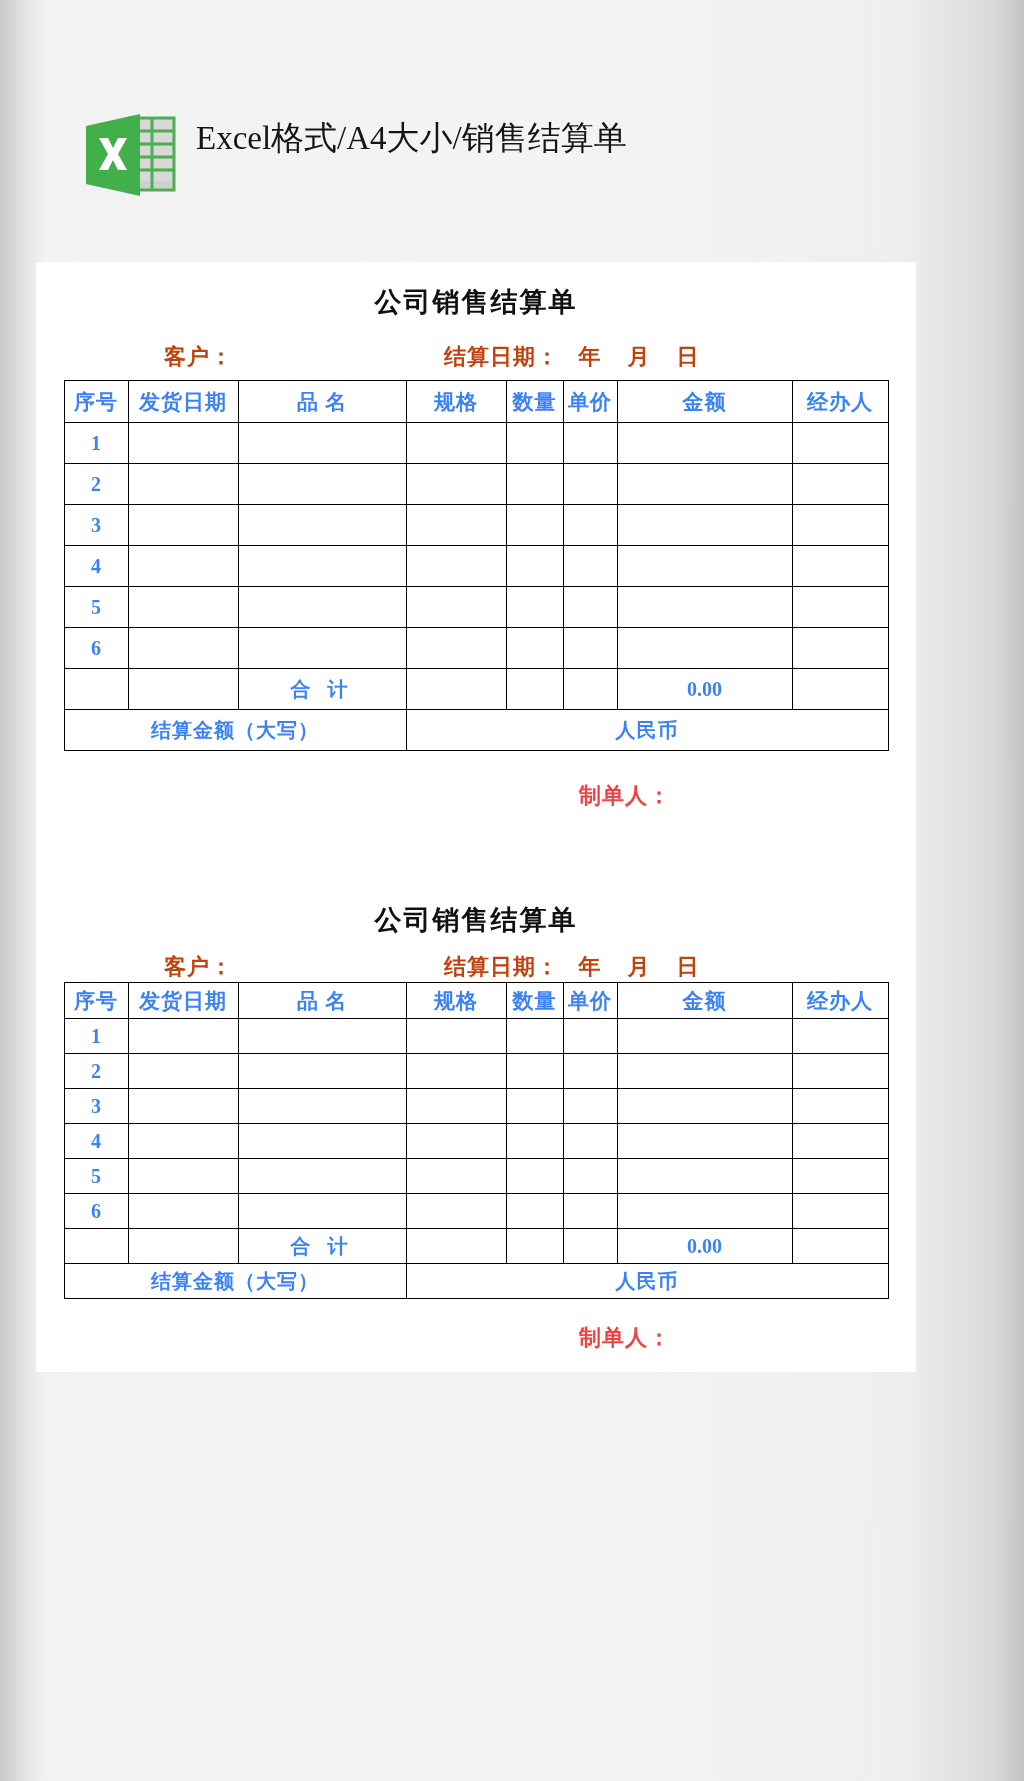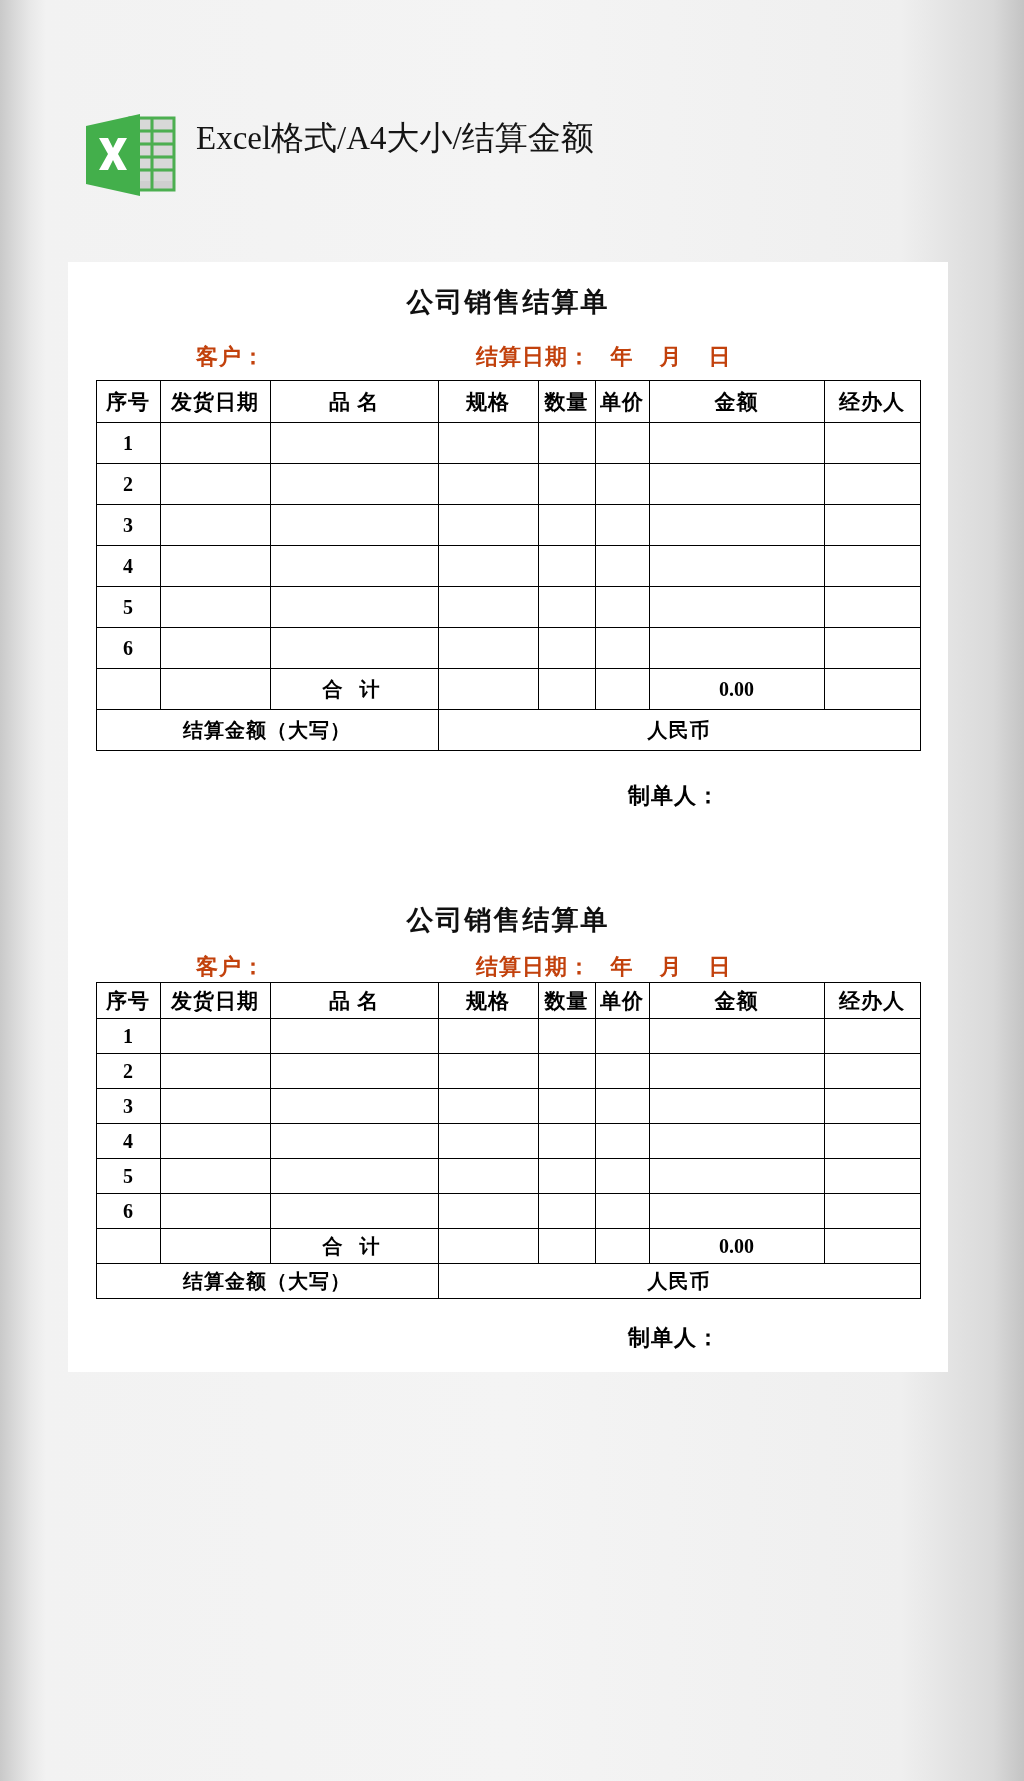--- a/index.html
+++ b/index.html
@@ -57,21 +57,20 @@
   }
 
   
   .sheet {
     position: absolute;
     left: 36px;
     top: 262px;
     width: 880px;
     height: 1110px;
     background: #ffffff;
-    margin-left: 32px;
   }
 
   
   .form-block {
     position: absolute;
     left: 0;
     width: 880px;
   }
   .form-block.first  { top: 0px; }
   .form-block.second { top: 640px; }
@@ -106,21 +105,21 @@
     letter-spacing: 1px;
     white-space: pre;
   }
 
   
   table.settle {
     border-collapse: collapse;
     table-layout: fixed;
     margin: 0 auto;
     width: 814px;
-    color: #000000;
+    color: #3b82f6;
   }
   table.settle td, table.settle th {
     border: 1.6px solid #000000;
     padding: 0;
     text-align: center;
     vertical-align: middle;
     font-weight: bold;
     font-family: "Liberation Serif", "DejaVu Serif", serif;
   }
   table.settle th {
@@ -146,25 +145,25 @@
   .upper-label { font-size: 21px; letter-spacing: 1px; }
   .upper-value { font-size: 21px; text-align: left; padding-left: 12px; letter-spacing: 1px; }
 
   .maker-row {
     position: relative;
     height: 50px;
     margin-top: 30px;
   }
   .maker-text {
     position: absolute;
-    left: 560px;
+    left: 543px;
     top: 0;
     font-size: 22px;
     font-weight: bold;
-    color: #000000;
+    color: #ef4444;
     letter-spacing: 1px;
   }
 
   
   .form-block.second .form-title { padding-top: 0; }
   .form-block.second .meta-row { margin-top: 8px; height: 36px; }
   .form-block.second table.settle th { height: 35px; }
   .form-block.second table.settle td.body-cell { height: 34px; }
   .form-block.second .maker-row { margin-top: 24px; }
 </style>
@@ -198,21 +197,21 @@
         </g>
       </g>
 
       <path d="M8 22 L62 10 L62 92 L8 80 Z" fill="#43af4b"></path>
 
       <path d="M21 34 L30 34 L35 44 L40 34 L49 34 L40 50 L49 66 L40 66 L35 56 L30 66 L21 66 L30 50 Z" fill="#ffffff"></path>
     </svg>
   </div>
 
   <div class="title-block">
-    <div class="sub-title">Excel格式/A4大小/结算金额</div>
+    <div class="sub-title">Excel格式/A4大小/销售结算单</div>
   </div>
 </div>
 
 <div class="sheet">
 
   <div class="form-block first">
     <div class="form-title">公司销售结算单</div>
 
     <div class="meta-row">
       <span class="meta-customer">客户：</span>

